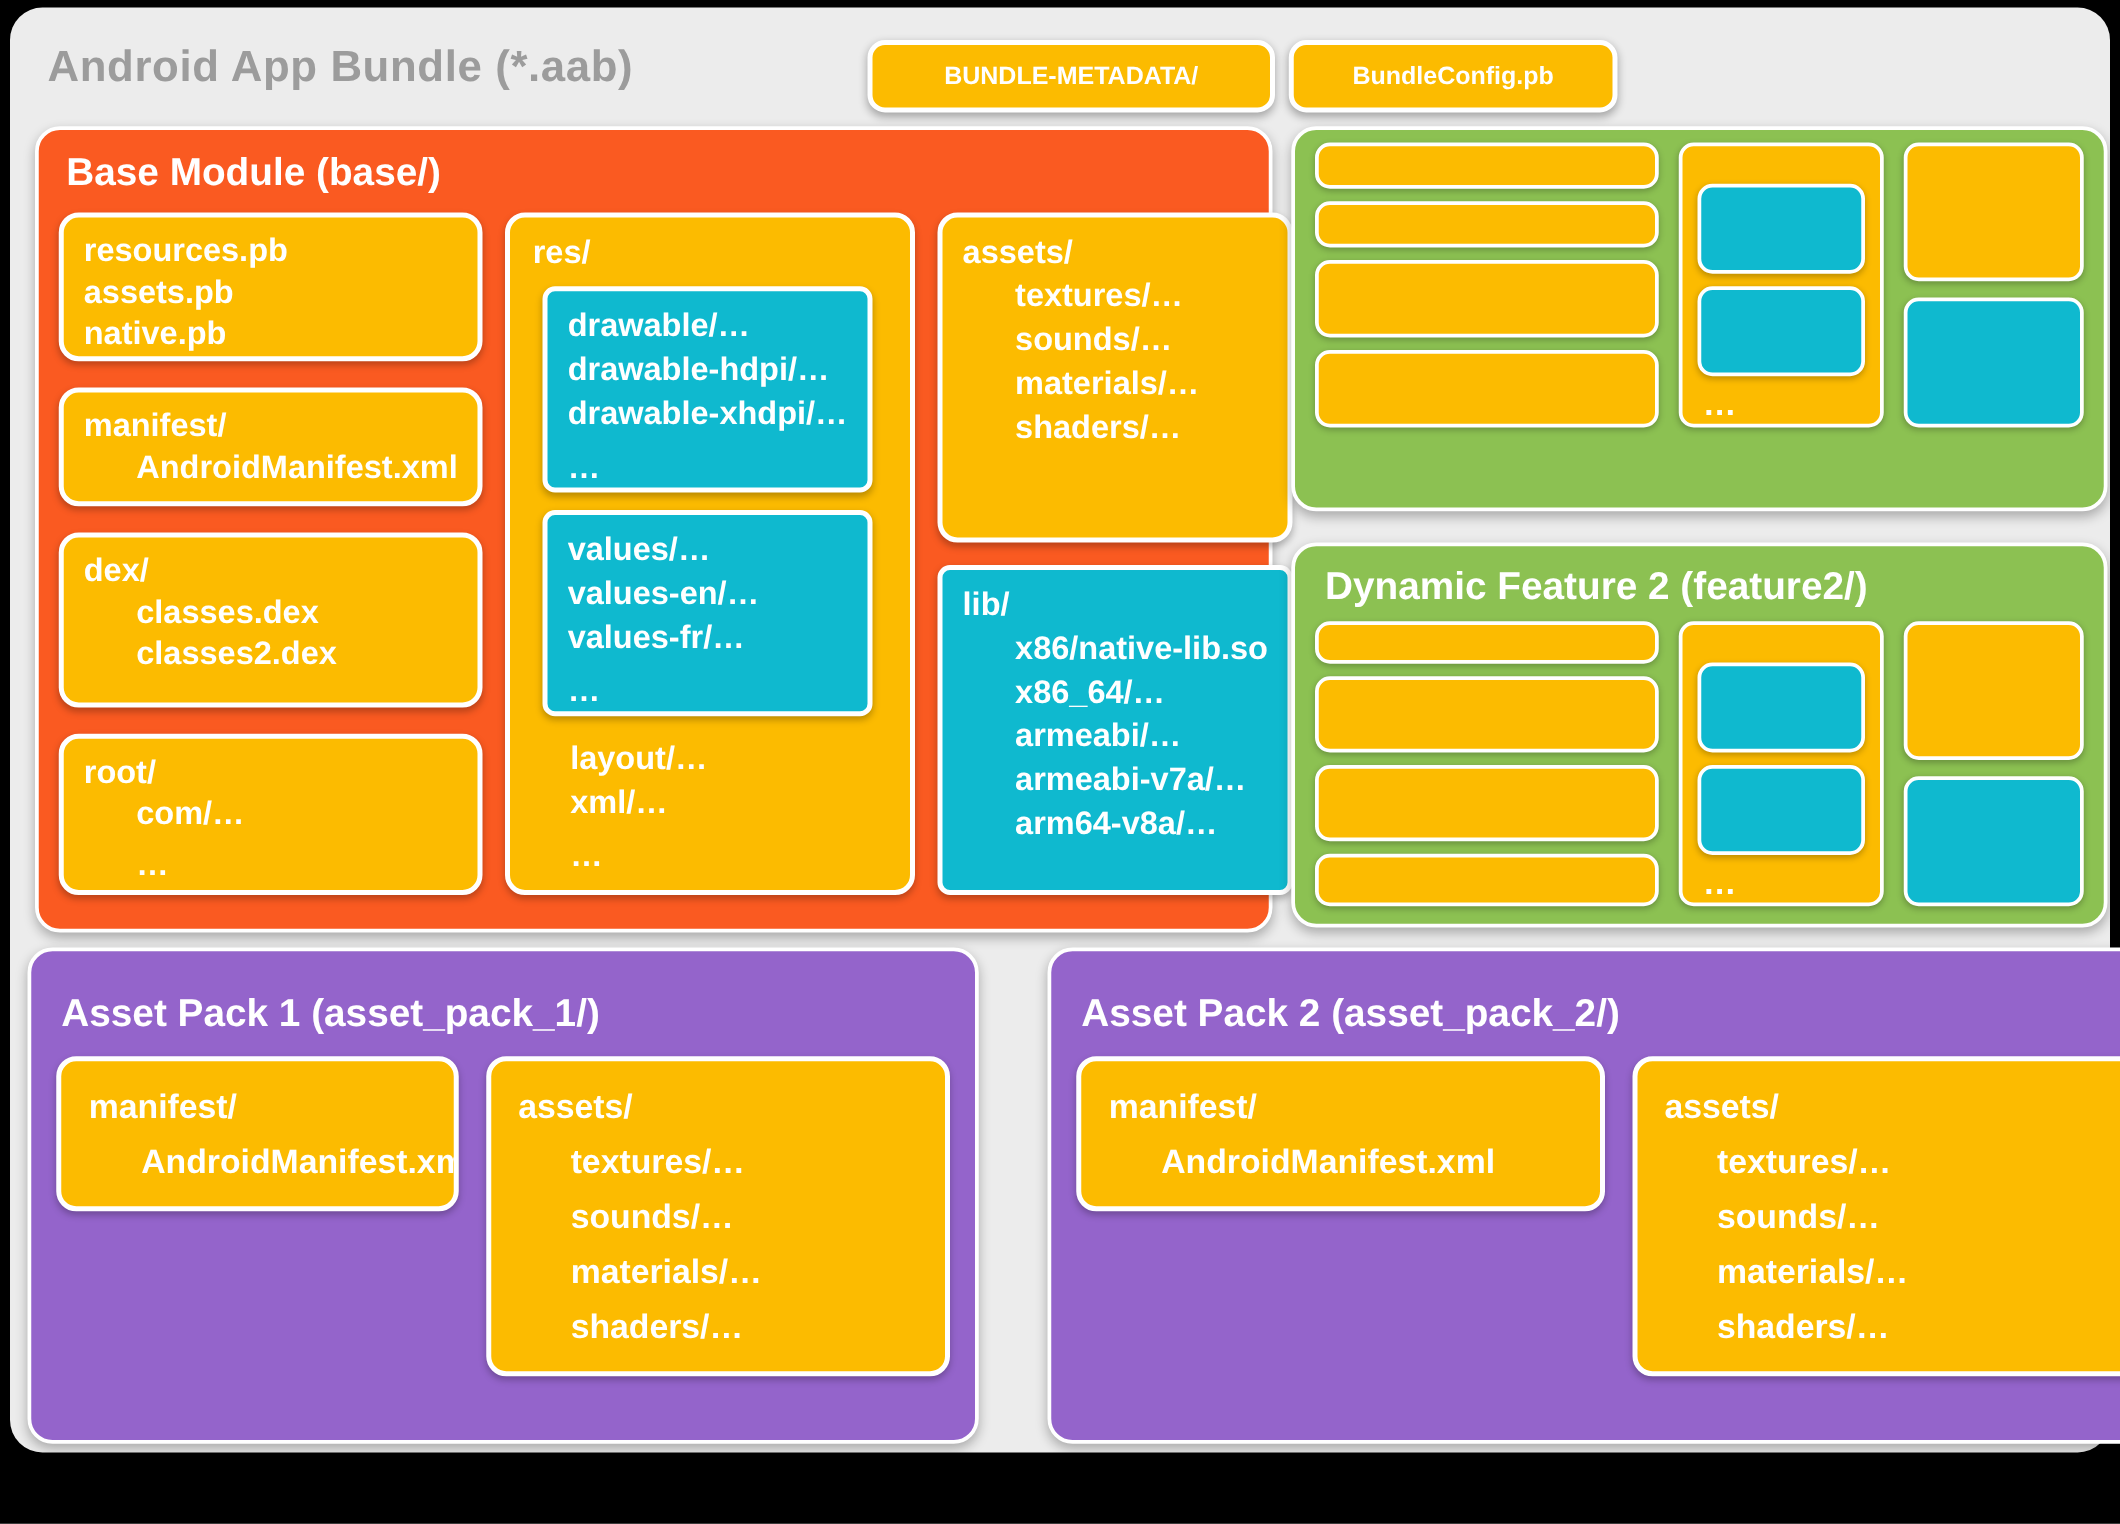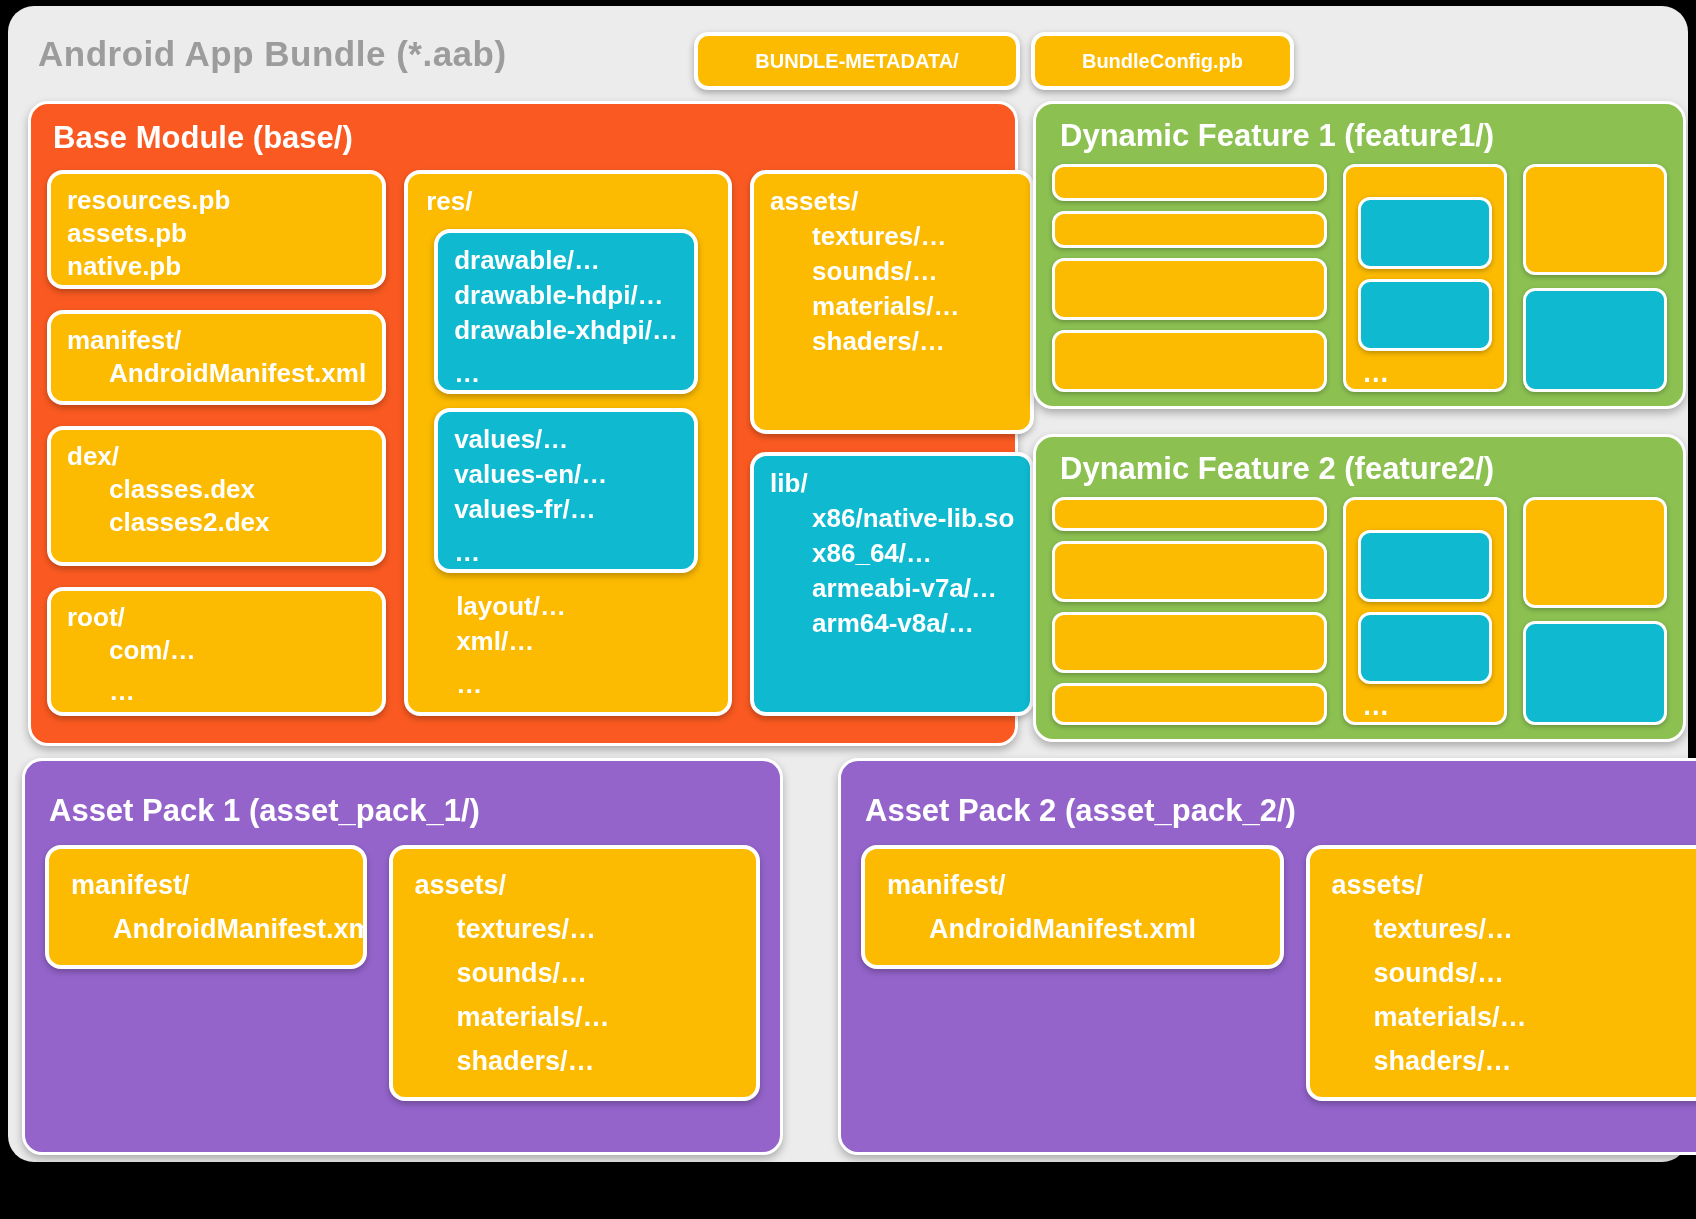--- a/index.html
+++ b/index.html
@@ -52,21 +52,21 @@
   .col2 { flex: 1.06; justify-content: flex-end; }
   .col3 { flex: 0.95; gap: 18px; }
 
   .ybox, .cbox {
     border: 4px solid #fff; border-radius: 16px;
     box-shadow: 0 3px 6px rgba(0,0,0,.26);
     color: #fff; font-size: 26px;
     padding: 10px 16px; overflow: hidden; min-height: 0;
   }
   .ybox { background: var(--yellow, #FCBB00); }
-  .cbox { background: var(--cyan, #0FB9CF); }
+  .cbox { background: var(--cyan, #0FB9CF); border-radius: 10px; }
 
   .ln { line-height: 35px; white-space: nowrap; }
   .col1 .ln { line-height: 33px; }
   .ind { padding-left: 42px; }
   .dots { margin-top: 8px; }
 
   .res { height: 100%; display: flex; flex-direction: column; padding: 10px 14px; }
   .res > .ln { padding-left: 4px; }
   .res .cbox { margin: 10px 16px 4px 12px; flex: 1 1 0; }
   .res-tail { margin: 12px 0 0 34px; }
@@ -191,30 +191,30 @@
           <div class="ln">assets/</div>
           <div class="ln ind">textures/…</div>
           <div class="ln ind">sounds/…</div>
           <div class="ln ind">materials/…</div>
           <div class="ln ind">shaders/…</div>
         </div>
         <div class="cbox">
           <div class="ln">lib/</div>
           <div class="ln ind">x86/native-lib.so</div>
           <div class="ln ind">x86_64/…</div>
+          <div class="ln ind">armeabi/…</div>
           <div class="ln ind">armeabi-v7a/…</div>
           <div class="ln ind">arm64-v8a/…</div>
         </div>
       </div>
 
     </div>
   </div>
 
   <div class="feature f1">
-    <div class="sec-title">Dynamic Feature 1 (feature1/)</div>
     <div class="feat-cols">
       <div class="fcolA">
         <div class="fbox-y" style="flex:38 1 0"></div>
         <div class="fbox-y" style="flex:38 1 0"></div>
         <div class="fbox-y" style="flex:68 1 0"></div>
         <div class="fbox-y" style="flex:68 1 0"></div>
       </div>
       <div class="fcolB">
         <div class="fbox-c"></div>
         <div class="fbox-c"></div>

